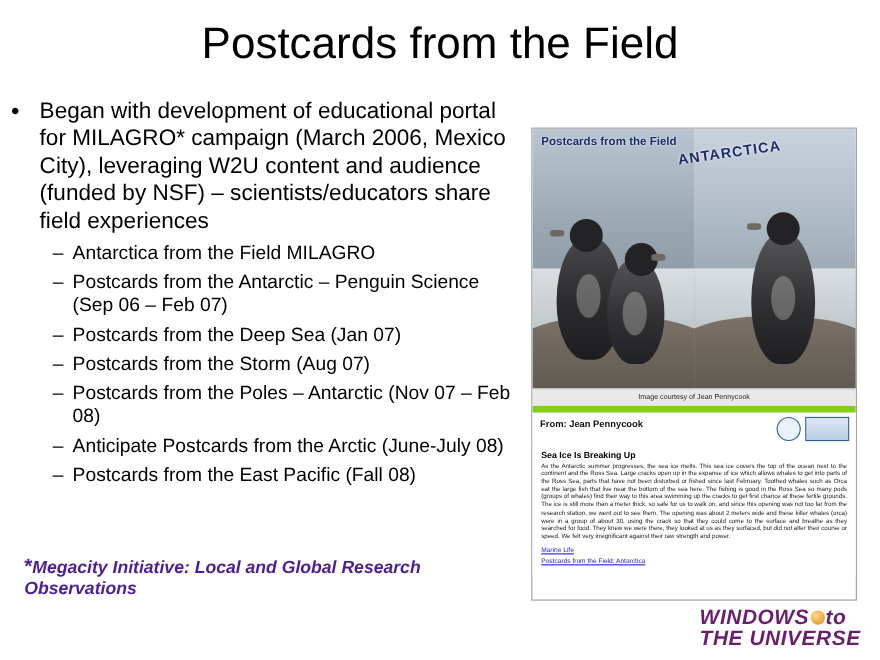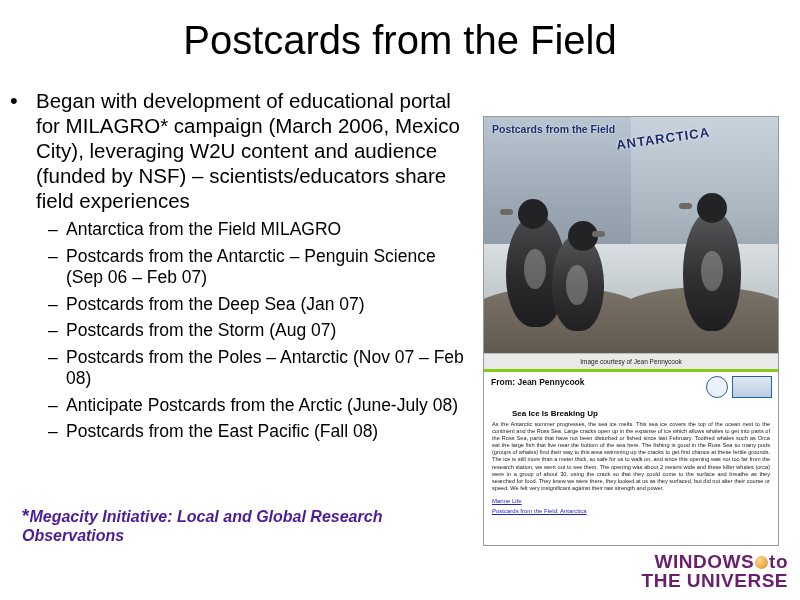--- a/index.html
+++ b/index.html
@@ -177,21 +177,21 @@
     border-top: 1px solid #bdbdbd;
     font-size: 6.5px;
     color: #222;
     text-align: center;
     line-height: 16px;
   }
 
   .panel-meta {
     position: relative;
     padding: 5px 7px 5px 7px;
-    border-top: 3px solid #84cc16;
+    border-top: 6px solid #84cc16;
     background: #ffffff;
     min-height: 36px;
   }
   .meta-from { font-size: 8.5px; font-weight: bold; color: #111; }
   .meta-loc { font-size: 7.5px; color: #333; margin-top: 1px; }
   .logos {
     position: absolute;
     top: 4px; right: 6px;
     display: flex;
     align-items: center;
@@ -208,21 +208,20 @@
     background: linear-gradient(#dfe9f4, #b9cde2);
   }
 
   .panel-body {
     padding: 4px 8px 6px 8px;
     background: #ffffff;
   }
   .art-title {
     font-size: 8px; font-weight: bold; color: #000;
     margin-bottom: 3px;
-    margin-left: 20px;
   }
   .art-text {
     font-size: 5.6px;
     line-height: 7.1px;
     color: #1a1a1a;
     text-align: justify;
   }
   .art-links { margin-top: 6px; }
   .art-link {
     display: block;
@@ -264,23 +263,24 @@
     color: #14406b;
     background: #e9e9ef;
     border-radius: 3px;
     padding: 1px 0;
   }
 
   .wttu {
     position: absolute;
     right: 12px; bottom: 10px;
     width: 152px;
-    text-align: right;
+    text-align: left;
     color: #6a1f6e;
     line-height: 18px;
+    font-style: italic;
   }
   .wttu .l1 { font-size: 19px; font-weight: bold; letter-spacing: 0.5px; }
   .wttu .l2 { font-size: 19px; font-weight: bold; letter-spacing: 0.5px; }
   .wttu .dot {
     display: inline-block;
     width: 13px; height: 13px;
     border-radius: 50%;
     background: radial-gradient(circle at 35% 33%, #ffd98a, #e8a33a 70%, #a96f14);
     margin: 0 1px -1px 1px;
   }

